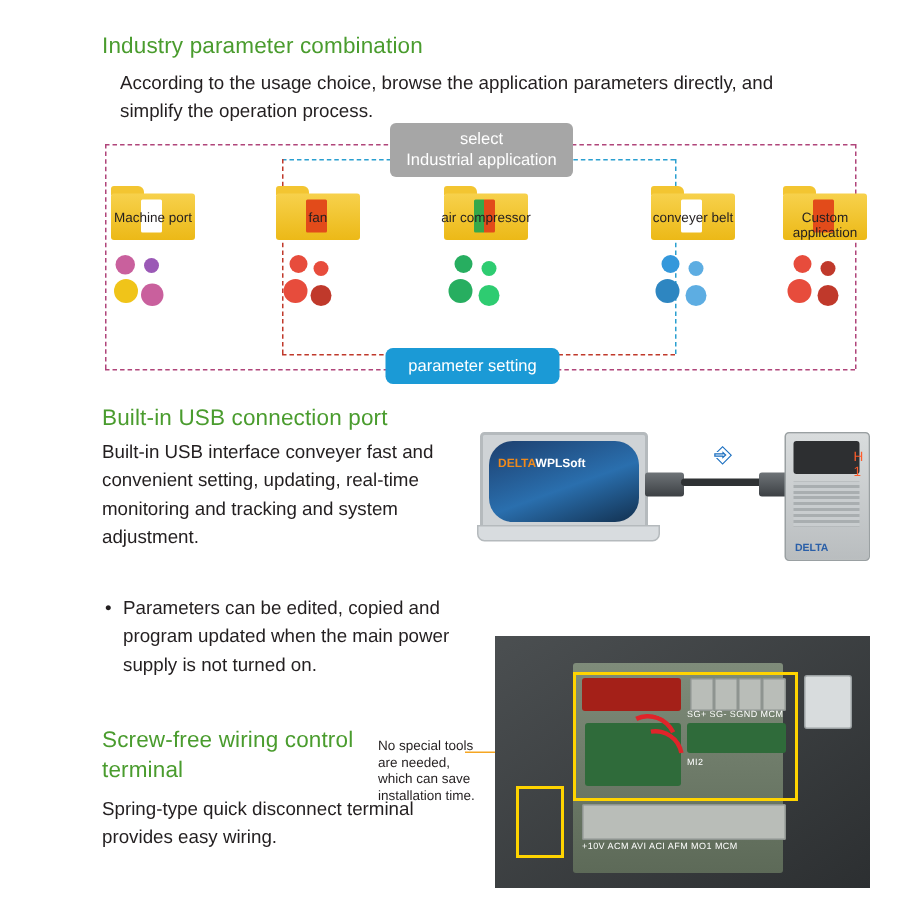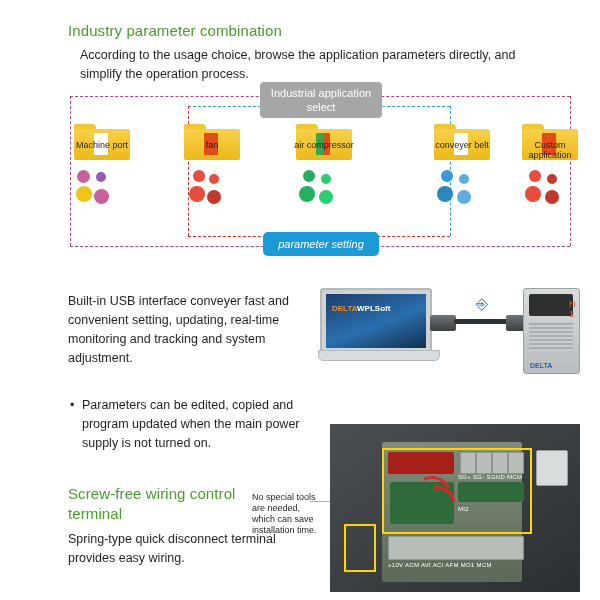--- a/index.html
+++ b/index.html
@@ -166,20 +166,21 @@
     left: 2px; top: 0px;
     width: 108px; height: 62px;
     background: #cfd3d6;
     border: 2px solid #b5babd;
     border-radius: 3px;
   }
   .laptop-screen .inner-screen {
     position: absolute;
     left: 4px; top: 4px; right: 4px; bottom: 4px;
     background: linear-gradient(160deg, #1d3f6e, #2a6fae 55%, #12304f);
+    border-radius: 16px;
   }
   .soft-label {
     position: absolute;
     left: 6px; top: 10px;
     font-size: 8px;
     color: #ffffff;
     font-weight: bold;
   }
   .soft-label .orange { color: #f08a1c; }
   .laptop-base {
@@ -349,25 +350,25 @@
     <div class="dline" style="left:10px; top:18px; width:0; height:150px; border-left-width:1px; border-color:#b0457a;"></div>
     <div class="dline" style="left:510px; top:18px; width:0; height:150px; border-left-width:1px; border-color:#b0457a;"></div>
     <div class="dline" style="left:10px; top:168px; width:500px; height:0; border-top-width:1px; border-color:#b0457a;"></div>
 
     <div class="dline" style="left:128px; top:28px; width:262px; height:0; border-top-width:1px; border-color:#2a9fd0;"></div>
     <div class="dline" style="left:128px; top:28px; width:0; height:130px; border-left-width:1px; border-color:#c0392b;"></div>
     <div class="dline" style="left:390px; top:28px; width:0; height:130px; border-left-width:1px; border-color:#2a9fd0;"></div>
     <div class="dline" style="left:128px; top:158px; width:262px; height:0; border-top-width:1px; border-color:#c0392b;"></div>
 
     <div class="select-box" style="left:200px; top:4px;">
+      <div>select</div>
       <div>Industrial application</div>
-      <div>select</div>
-    </div>
-
-    <div class="param-box" style="left:203px; top:154px;font-style:italic;">
+    </div>
+
+    <div class="param-box" style="left:197px; top:154px;">
       <span>parameter setting</span>
     </div>
 
     <div class="node" style="left:0px; top:46px;">
       <div class="folder">
         <div class="tab"></div>
           <div class="body"></div>
           <div class="inner white"></div>
       </div>
       <div class="node-label">Machine port</div>
@@ -435,20 +436,21 @@
       <div class="dots">
         <div class="dot" style="left:6px;  top:0px;  width:12px; height:12px; background:#e74c3c;"></div>
         <div class="dot" style="left:24px; top:4px;  width:10px; height:10px; background:#c0392b;"></div>
         <div class="dot" style="left:2px;  top:16px; width:16px; height:16px; background:#e74c3c;"></div>
         <div class="dot" style="left:22px; top:20px; width:14px; height:14px; background:#c0392b;"></div>
       </div>
     </div>
 
   </div>
 
+  <div class="sec-title sec2-title">Built-in USB connection port</div>
   <div class="body-text sec2-body">Built-in USB interface conveyer fast and convenient setting, updating, real-time monitoring and tracking and system adjustment.</div>
   <div class="bullet">
     <span class="bdot">•</span>
     <span class="btxt">Parameters can be edited, copied and program updated when the main power supply is not turned on.</span>
   </div>
 
   <div class="illus2">
     <div class="laptop-screen">
       <div class="inner-screen">
         <div class="soft-label">

